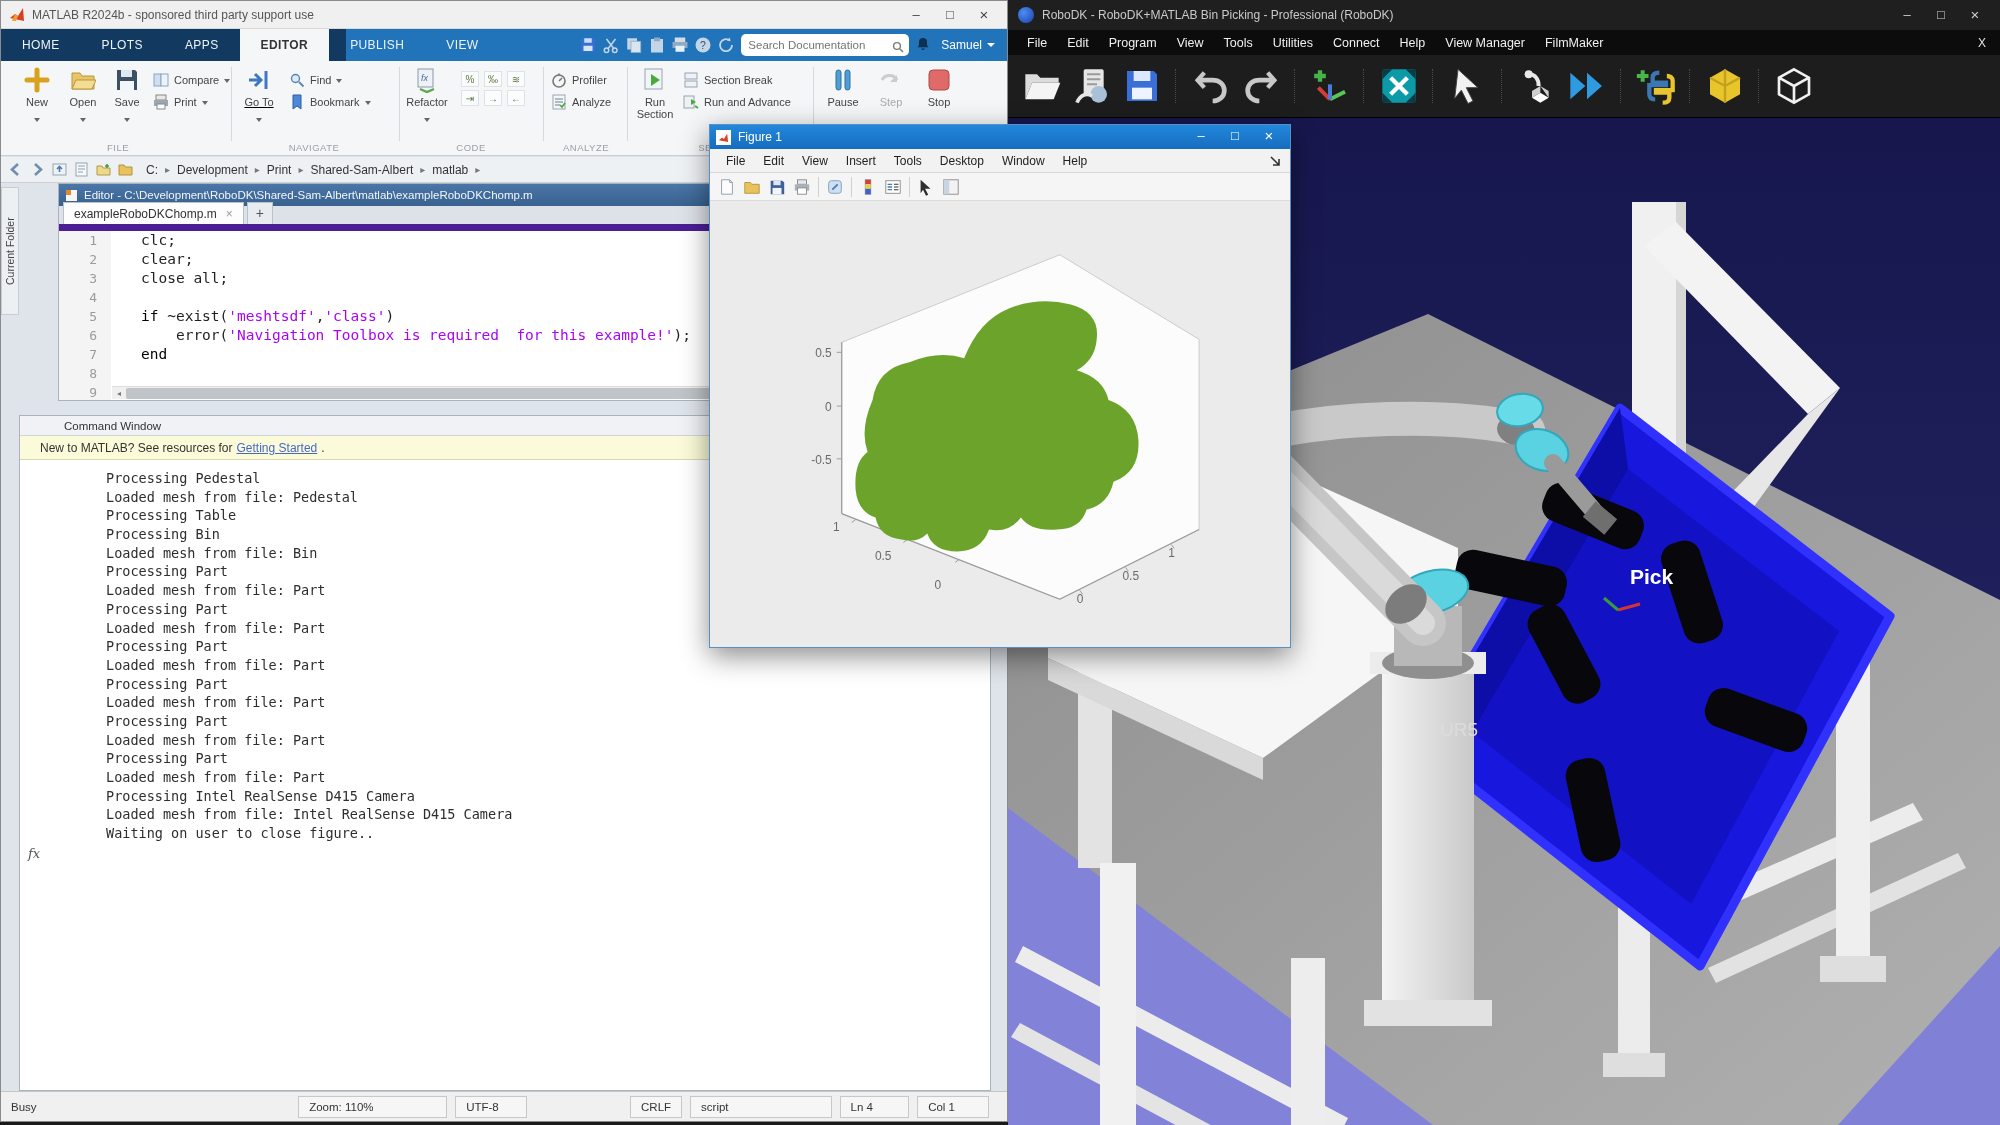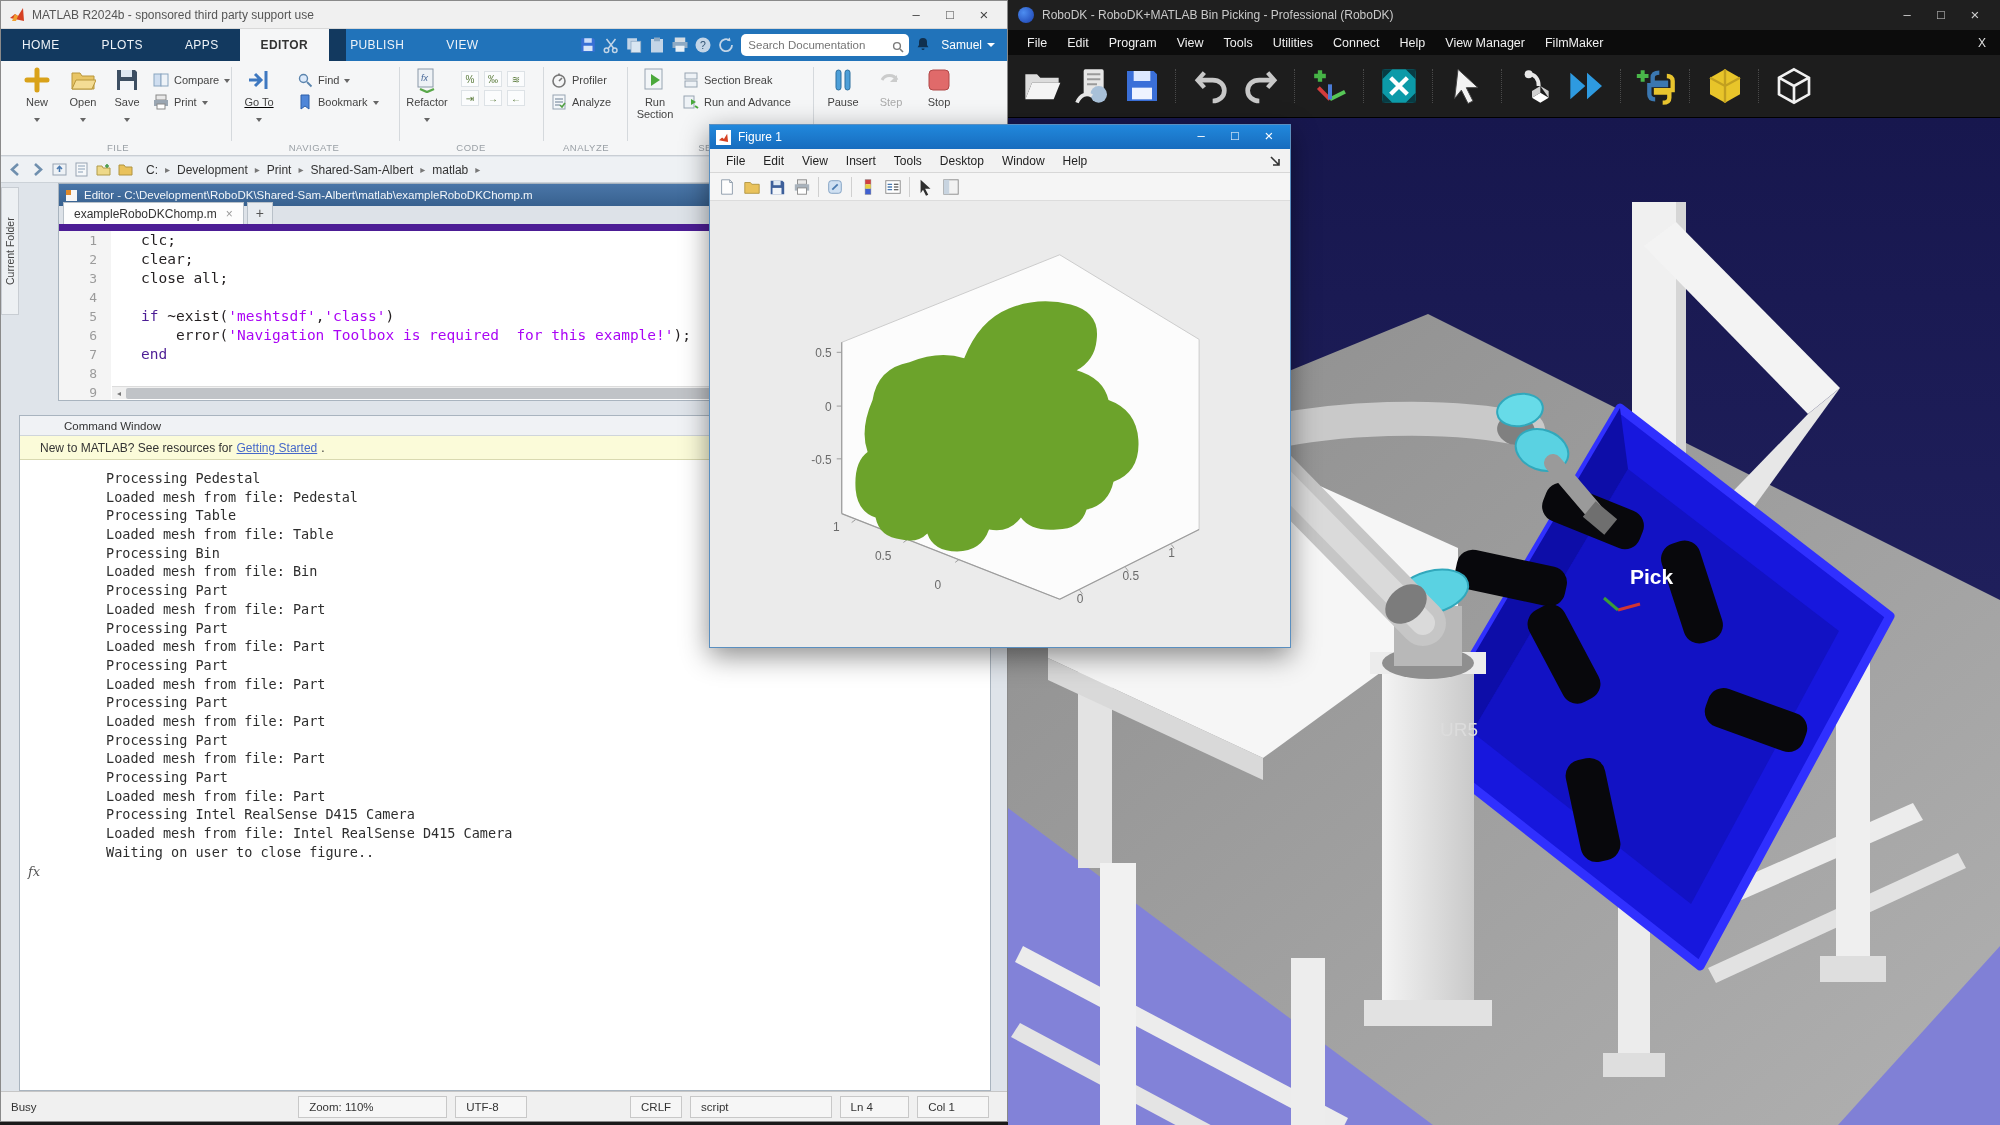--- a/index.html
+++ b/index.html
@@ -57,21 +57,21 @@
   .ed-hicon { width:13px; height:13px; }
   .ed-tabs { position:absolute; left:0; top:22px; right:0; height:25px; background:#dde2e8; display:flex; align-items:flex-end; padding-left:4px; border-bottom:7px solid #4c1d95;}
   .ed-tab { height:22px; background:#fdfdfd; border:1px solid #b9c1c9; border-bottom:0; display:flex; align-items:center; gap:9px; padding:0 10px; font-size:12px; color:#333; }
   .tab-x { color:#9a9a9a; font-size:12px; } .tab-x::before{content:"×";}
   .ed-plus { width:26px; height:22px; border:1px solid #b9c1c9; border-bottom:0; background:#e8ecf0; margin-left:3px; text-align:center; line-height:20px; color:#555; font-size:14px;}
   .ed-plus::before{content:"+";}
   .ed-code { position:absolute; left:0; top:47px; right:0; bottom:0; overflow:hidden; background:#fff;}
   .cline { display:flex; height:19px; font-family:"DejaVu Sans Mono", monospace; font-size:14.5px; }
   .ln { width:52px; background:#f4f4f4; color:#9b9b9b; text-align:right; padding-right:14px; font-size:13px; line-height:19px;}
   .ctext { white-space:pre; padding-left:30px; line-height:19px; color:#231f20;}
-  .tok-k{ color:#4c1d95; } .tok-s{ color:#aa04f5;text-align:center; } .tok-p{ color:#231f20; }
+  .tok-k{ color:#000000; } .tok-s{ color:#aa04f5;text-align:center; } .tok-p{ color:#231f20; }
   .ed-hscroll { position:absolute; left:53px; right:1px; bottom:1px; height:13px; background:#f0f0f0; border-top:1px solid #dcdcdc; display:flex; align-items:center;}
   .hs-arrow { width:14px; height:13px; font-size:8px; color:#777; text-align:center; line-height:13px;}
   .hs-arrow::before{content:"◂";}
   .hs-thumb { height:11px; width:86%; background:#c0c3c7; border-radius:2px;}
 
   .cw-panel { position:absolute; left:18px; top:414px; width:972px; height:676px; background:#fff; border:1px solid #a9b4bf;}
   .cw-header { height:20px; background:#f0f2f5; border-bottom:1px solid #cfd5db; font-size:11.5px; color:#333; display:flex; align-items:center; padding-left:44px;}
   .cw-banner { height:24px; background:#fbfbd9; border-bottom:1px solid #d9d9b0; font-size:12px; color:#333; display:flex; align-items:center; padding-left:20px; gap:4px;}
   .cw-banner a { color:#4668c9; text-decoration:underline; }
   .cw-out { padding:10px 0 0 86px; font-family:"DejaVu Sans Mono", monospace; font-size:13.5px; color:#2e2e2e;}
@@ -249,21 +249,21 @@
       <div class="rgsep" style="left:230px;"></div>
 
       <div class="rgroup" style="left:232px;width:162px;">
         <div class="rbig" style="left:4px;text-decoration:underline;">
           <span class="ri"><svg viewBox="0 0 26 26">
                 <path d="M3 13h10M9 7l6 6-6 6" stroke="#3e78c0" stroke-width="3" fill="none"></path>
                 <path d="M20 4v18" stroke="#3e78c0" stroke-width="3"></path>
               </svg></span>
           <span class="rlbl">Go To</span><span class="rcaret"></span>
         </div>
-        <div class="rstack" style="left:64px;">
+        <div class="rstack" style="left:56px;">
           <div class="rsmall">
             <span class="ri"><svg viewBox="0 0 16 16">
                   <circle cx="6.5" cy="6.5" r="4" fill="#dceafb" stroke="#5b84ad" stroke-width="1.4"></circle>
                   <path d="M10 10l4.5 4.5" stroke="#5b84ad" stroke-width="1.8"></path>
                 </svg></span>
             <span>Find</span>
               <span class="rcaret"></span>
           </div>
           <div class="rsmall">
             <span class="ri"><svg viewBox="0 0 16 16">
@@ -482,21 +482,20 @@
       </div>
       <div class="cw-banner">
         <span>New to MATLAB? See resources for</span>
         <a href="#">Getting Started</a>
           <span>.</span>
       </div>
       <div class="cw-out" id="cw-output">
           <div>Processing Pedestal</div>
           <div>Loaded mesh from file: Pedestal</div>
           <div>Processing Table</div>
-          <div>Loaded mesh from file: Table</div>
           <div>Processing Bin</div>
           <div>Loaded mesh from file: Bin</div>
           <div>Processing Part</div>
           <div>Loaded mesh from file: Part</div>
           <div>Processing Part</div>
           <div>Loaded mesh from file: Part</div>
           <div>Processing Part</div>
           <div>Loaded mesh from file: Part</div>
           <div>Processing Part</div>
           <div>Loaded mesh from file: Part</div>

